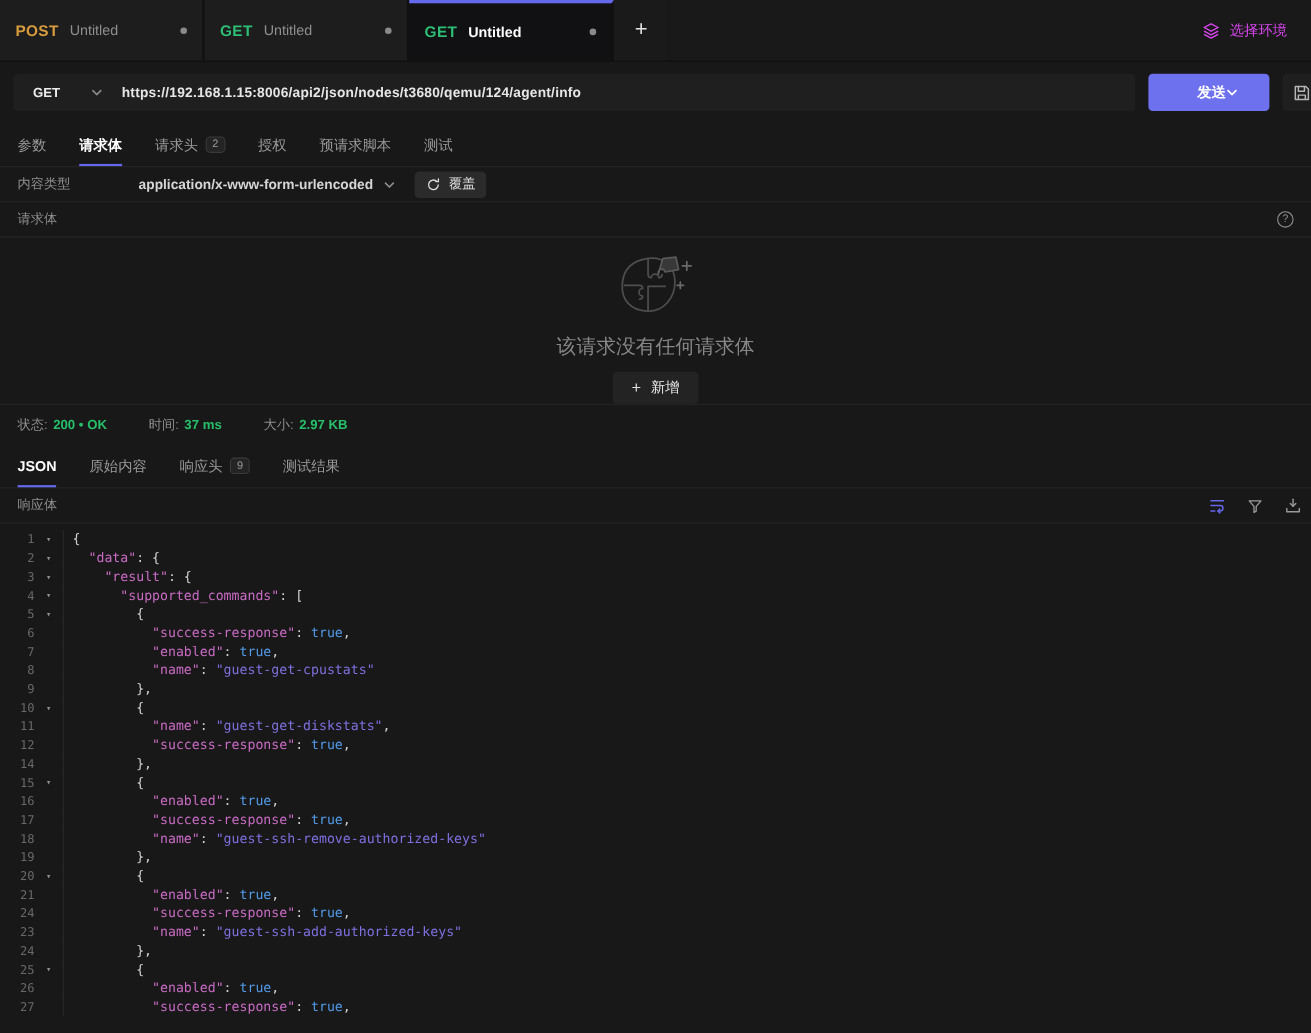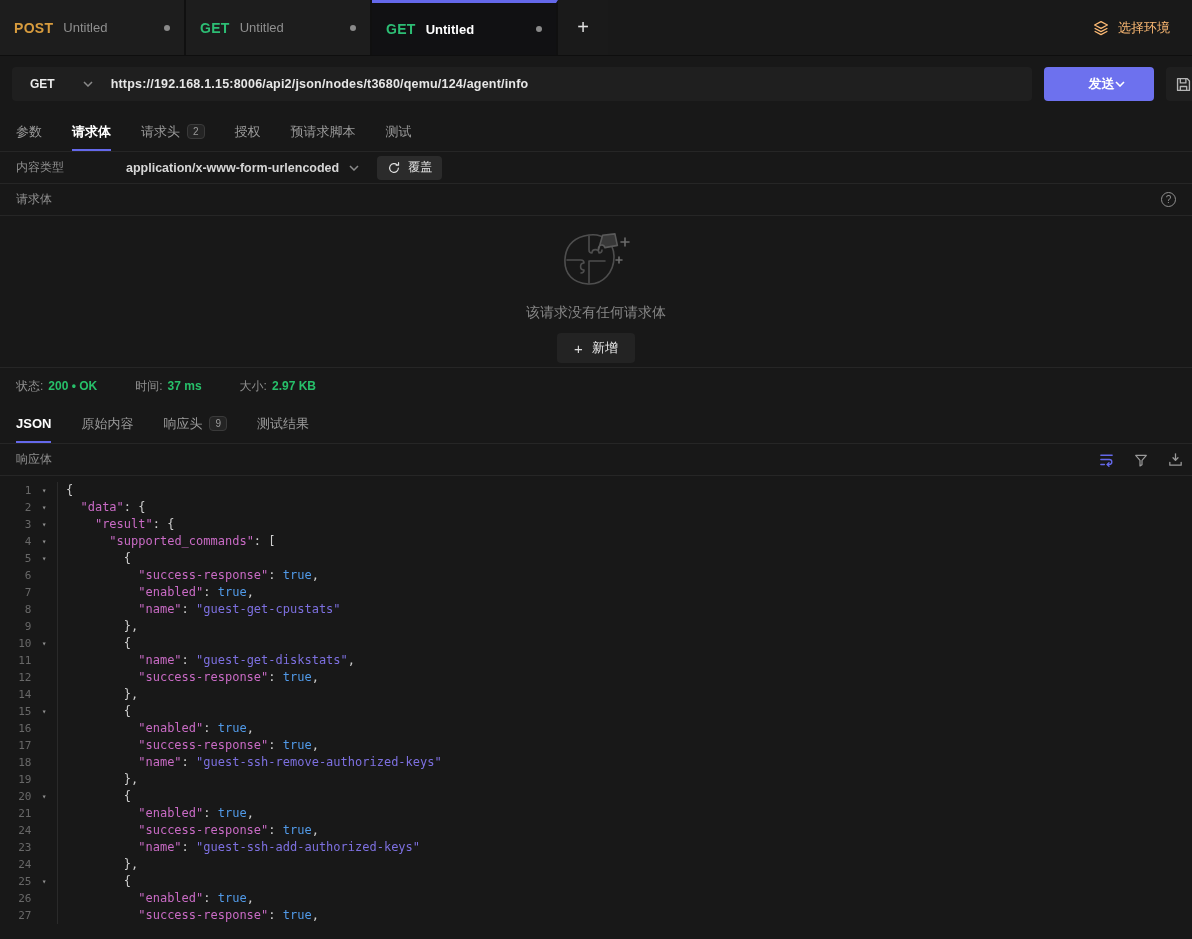--- a/index.html
+++ b/index.html
@@ -17,21 +17,21 @@
   #tabs-container{display:flex;align-items:stretch;}
   .tab{width:186px;display:flex;align-items:center;gap:10px;padding:0 14px;background:#1d1d1d;
        border-right:2px solid #101010;cursor:pointer;}
   .tab .method{font-size:14px;font-weight:bold;letter-spacing:.3px;}
   .tab .title{font-size:13px;color:#8f8f8f;}
   .tab.active{background:#111113;border-top:3px solid var(--accent);}
   .tab.active .title{color:#ffffff;font-weight:bold;}
   .tab .dot{margin-left:auto;width:6px;height:6px;border-radius:50%;background:#8a8a8a;}
   .plusbtn{width:50px;background:#1a1a1a;border:none;color:#e0e0e0;font-size:20px;cursor:pointer;}
   .tabbar-rest{flex:1;display:flex;align-items:center;justify-content:flex-end;padding-right:22px;}
-  .env{display:flex;align-items:center;gap:8px;color:#fdba74;font-size:13px;cursor:pointer;}
+  .env{display:flex;align-items:center;gap:8px;color:#d946ef;font-size:13px;cursor:pointer;}
 
   
   .urlrow{height:56px;flex:none;display:flex;align-items:center;padding-left:12px;gap:12px;}
   .urlinput{flex:1;height:34px;background:#1f1f1f;border-radius:4px;display:flex;align-items:center;}
   .method-select{display:flex;align-items:center;gap:28px;padding:0 18px;font-weight:bold;font-size:12px;color:#ececec;cursor:pointer;}
   .method-select svg{color:#8a8a8a;}
   .url-text{font-size:12.5px;font-weight:600;color:#e6e6e6;letter-spacing:.2px;}
   .sendbtn{width:110px;height:34px;flex:none;background:var(--send);border:none;border-radius:4px;color:#fff;
            font-size:13px;font-weight:bold;display:flex;align-items:center;justify-content:center;
            padding:0 15px 0 30px;cursor:pointer;}
@@ -53,21 +53,21 @@
   .overridebtn{margin-left:18px;height:24px;background:#2b2b2b;border:none;border-radius:4px;color:#e2e2e2;
                font-size:12px;display:flex;align-items:center;gap:7px;padding:0 10px;cursor:pointer;}
 
   .bodyrow,.respbodyrow{height:32px;flex:none;display:flex;align-items:center;justify-content:space-between;
                padding:0 16px;border-bottom:1px solid #262626;}
   .helpicon{width:15px;height:15px;border:1.3px solid #8f8f8f;border-radius:50%;color:#8f8f8f;font-size:10px;
             display:flex;align-items:center;justify-content:center;cursor:pointer;flex:none;}
 
   .empty{height:152px;flex:none;display:flex;flex-direction:column;align-items:center;border-bottom:1px solid #262626;}
   .empty .puzzle{margin-top:15px;}
-  .empty-text{margin-top:15px;font-size:14px;color:#878787;}
+  .empty-text{margin-top:15px;font-size:18px;color:#878787;}
   .addbtn{margin-top:11px;height:30px;background:#232323;border:none;border-radius:4px;color:#ececec;
           font-size:13px;display:flex;align-items:center;gap:9px;padding:0 17px;cursor:pointer;}
   .addbtn .plus-glyph{font-size:15px;color:#dcdcdc;}
 
   .statusrow{height:36px;flex:none;display:flex;align-items:center;gap:38px;padding:0 16px;font-size:12px;}
   .stat{display:flex;gap:5px;align-items:center;}
   .stat .val{color:var(--green);font-weight:bold;}
 
   .respicons{display:flex;align-items:center;gap:18px;margin-right:-8px;}
   .iconbtn{background:none;border:none;color:#9a9a9a;padding:0;cursor:pointer;display:flex;align-items:center;}

